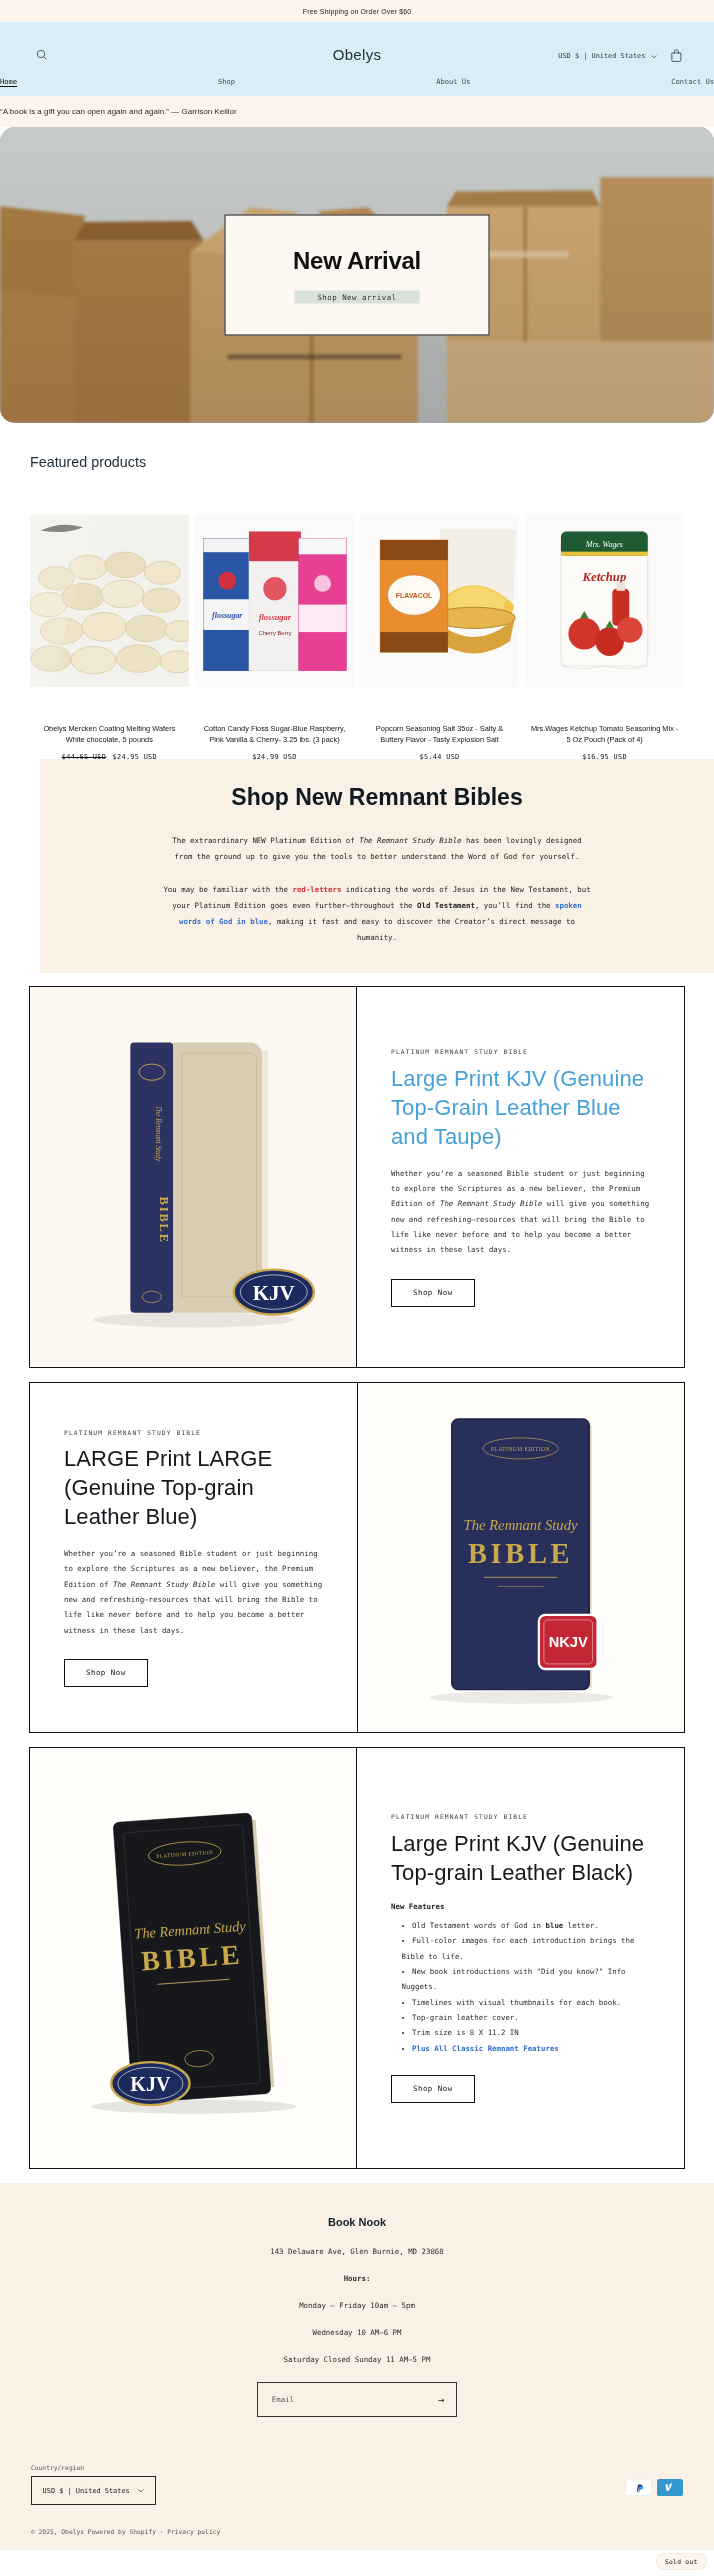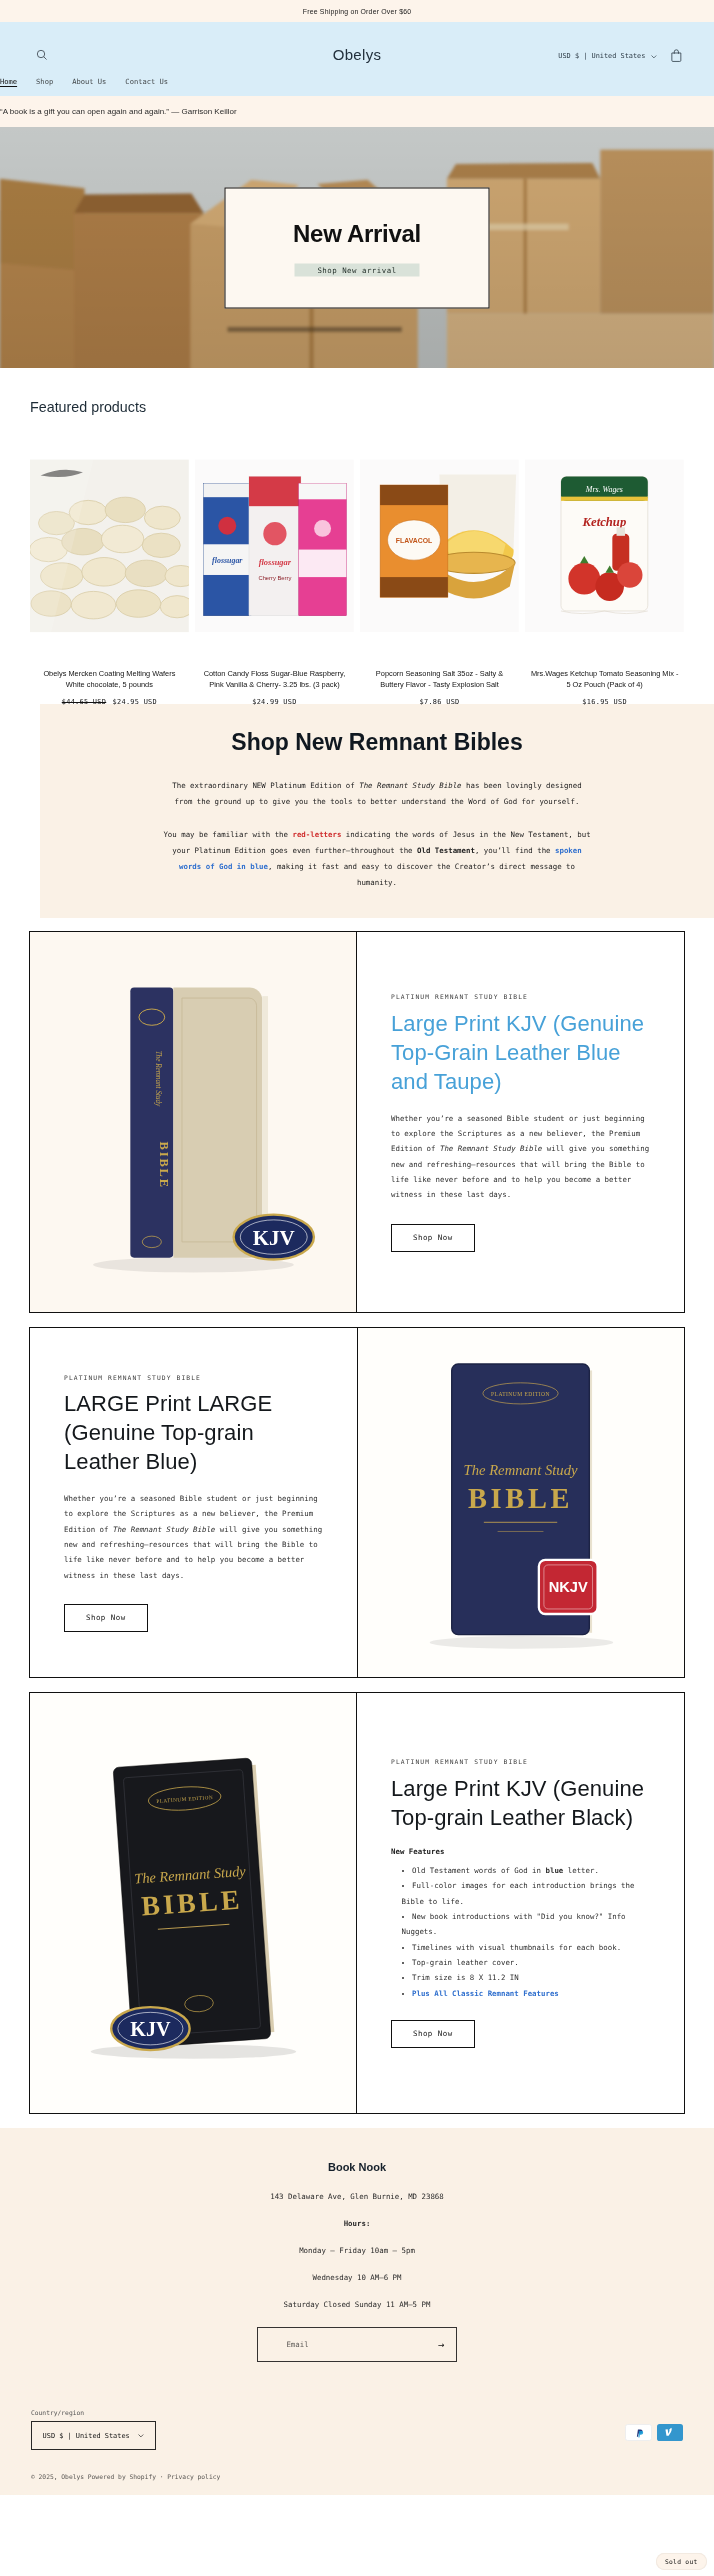--- a/index.html
+++ b/index.html
@@ -11,30 +11,30 @@
   
   .announce { background:#fdf4eb; height:22px; display:flex; align-items:center; justify-content:center;
               font-family:"Liberation Sans",sans-serif; font-size:6.9px; letter-spacing:0.2px; color:#1a1a1a; }
 
   
   .header { background:#d9edf8; height:74px; position:relative; }
   .hdr-search { position:absolute; left:31px; top:23px; width:21px; height:21px; display:flex; align-items:center; justify-content:center; }
   .logo { position:absolute; left:0; right:0; top:24px; text-align:center; font-size:15px; font-weight:500; letter-spacing:0.3px; color:#22303c; }
   .hdr-right { position:absolute; right:31px; top:26.5px; display:flex; align-items:center; gap:13.8px; }
   .locale-btn { display:flex; align-items:center; gap:5.3px; font-size:6.9px; color:#2c3a45; }
-  .nav { position:absolute; left:0; right:0; bottom:8.5px; display:flex; justify-content:flex-start; gap:19px; }
+  .nav { position:absolute; left:0; right:0; bottom:8.5px; display:flex; justify-content:space-between; gap:19px; }
   .nav a { font-size:7.1px; color:rgba(18,18,18,.78); padding-bottom:1.1px; }
   .nav a.active { color:#121212; text-decoration:underline; text-underline-offset:2.1px; }
 
   
   .quote-bar { background:#fdf4eb; height:31px; display:flex; align-items:center; justify-content:flex-start;
                font-family:"Liberation Sans",sans-serif; font-size:8px; color:#2b2b2b; }
 
   
-  .hero { position:relative; height:241px; overflow:hidden; }
+  .hero { position:relative; height:296px; overflow:hidden;border-radius:15px; }
   .hero svg.bg { position:absolute; inset:0; width:100%; height:100%; }
   .hero-card { position:absolute; left:50%; top:50%; transform:translate(-50%,-50%); width:265px; height:121px;
                background:#fdf8f1; border:0.8px solid #111; display:flex; flex-direction:column; align-items:center; justify-content:center; gap:16px; }
   .hero-card h2 { font-size:24px; font-weight:700; letter-spacing:-0.3px; color:#111; }
   .hero-cta { background:#d9e2d9; padding:2px 23px; font-size:7.4px; letter-spacing:0.5px; color:#24302a; }
 
   
   .featured { padding:31px 30px 47px; background:#fff; }
   .featured h2 { font-size:14.3px; font-weight:500; color:#1d2b36; margin-bottom:20px; }
   .pgrid { display:grid; grid-template-columns:repeat(4,1fr); gap:6.3px; }
@@ -79,21 +79,21 @@
   .feat-list li { padding-left:0; }
   .h742 { min-height:382px; } .h664 { min-height:351px; } .h800 { min-height:422px; }
 
   
   .footer { background:#faf1e6; padding:33px 0 15px; }
   .f-center { text-align:center; }
   .shop-name { font-family:"Liberation Sans",sans-serif; font-size:11px; font-weight:600; margin-bottom:19px; color:#15202b; }
   .f-line { font-size:7.4px; color:#2a2a2a; margin-bottom:18px; }
   .f-bold { font-weight:700; }
   .subscribe-h { font-family:"Liberation Sans",sans-serif; font-size:11.6px; font-weight:600; margin:9.5px 0 16px; color:#15202b; }
-  .email-form { display:inline-flex; align-items:center; justify-content:flex-end; width:200px; height:35px;
+  .email-form { display:inline-flex; align-items:center; justify-content:space-between; width:200px; height:35px;
                 border:0.5px solid rgba(18,18,18,.85); padding:0 3.2px 0 13.8px; background:transparent; }
   .email-form input { background:transparent; border:none; outline:none; font-family:"DejaVu Sans Mono",monospace;
                       font-size:7.4px; color:#121212; width:143px; }
   .email-form input::placeholder { color:rgba(18,18,18,.7); }
   .arrow-btn { font-size:10.6px; color:#121212; padding:5.3px 8.5px; }
   .footer-bottom { margin-top:47px; padding:0 31px; position:relative; text-align:left; }
   .country-label { font-size:6.3px; color:#555; margin-bottom:5.3px; }
   .country-btn { border:0.5px solid rgba(18,18,18,.9); padding:9.5px 10.6px; font-size:6.9px; display:inline-flex;
                  align-items:center; gap:8.5px; color:#121212; background:transparent; }
   .payments { position:absolute; right:31px; top:15px; display:flex; gap:4.8px; }
@@ -265,21 +265,21 @@
           <rect x="38" y="48" width="128" height="212" fill="#e98e2f" stroke="#c76f1b"></rect>
           <rect x="38" y="48" width="128" height="38" fill="#8a4a16"></rect>
           <rect x="38" y="222" width="128" height="38" fill="#8a4a16"></rect>
           <ellipse cx="102" cy="152" rx="50" ry="38" fill="#fdfaf4" stroke="#c76f1b"></ellipse>
           <text x="102" y="158" text-anchor="middle" font-size="13" font-weight="bold" fill="#c2561a" font-family="Liberation Sans,sans-serif">FLAVACOL</text>
         </svg>
       </a>
       <span class="sold-badge">Sold out</span>
       <a href="#" class="ptitle">Popcorn Seasoning Salt 35oz - Salty &amp; Buttery Flavor - Tasty Explosion Salt</a>
       <p class="pprice">
-        <span>$7.86 USD</span>
+        <span>$5.44 USD</span>
       </p>
     </div>
 
     <div>
       <a href="#" class="pimg">
         <svg viewBox="0 0 300 326">
           <rect width="300" height="326" fill="#fbfafa"></rect>
           <rect x="68" y="32" width="164" height="254" rx="10" fill="#fdfbf7" stroke="#d9d2c4"></rect>
           <rect x="68" y="32" width="164" height="46" rx="10" fill="#1e5b33"></rect>
           <rect x="68" y="70" width="164" height="8" fill="#e8c23a"></rect>

